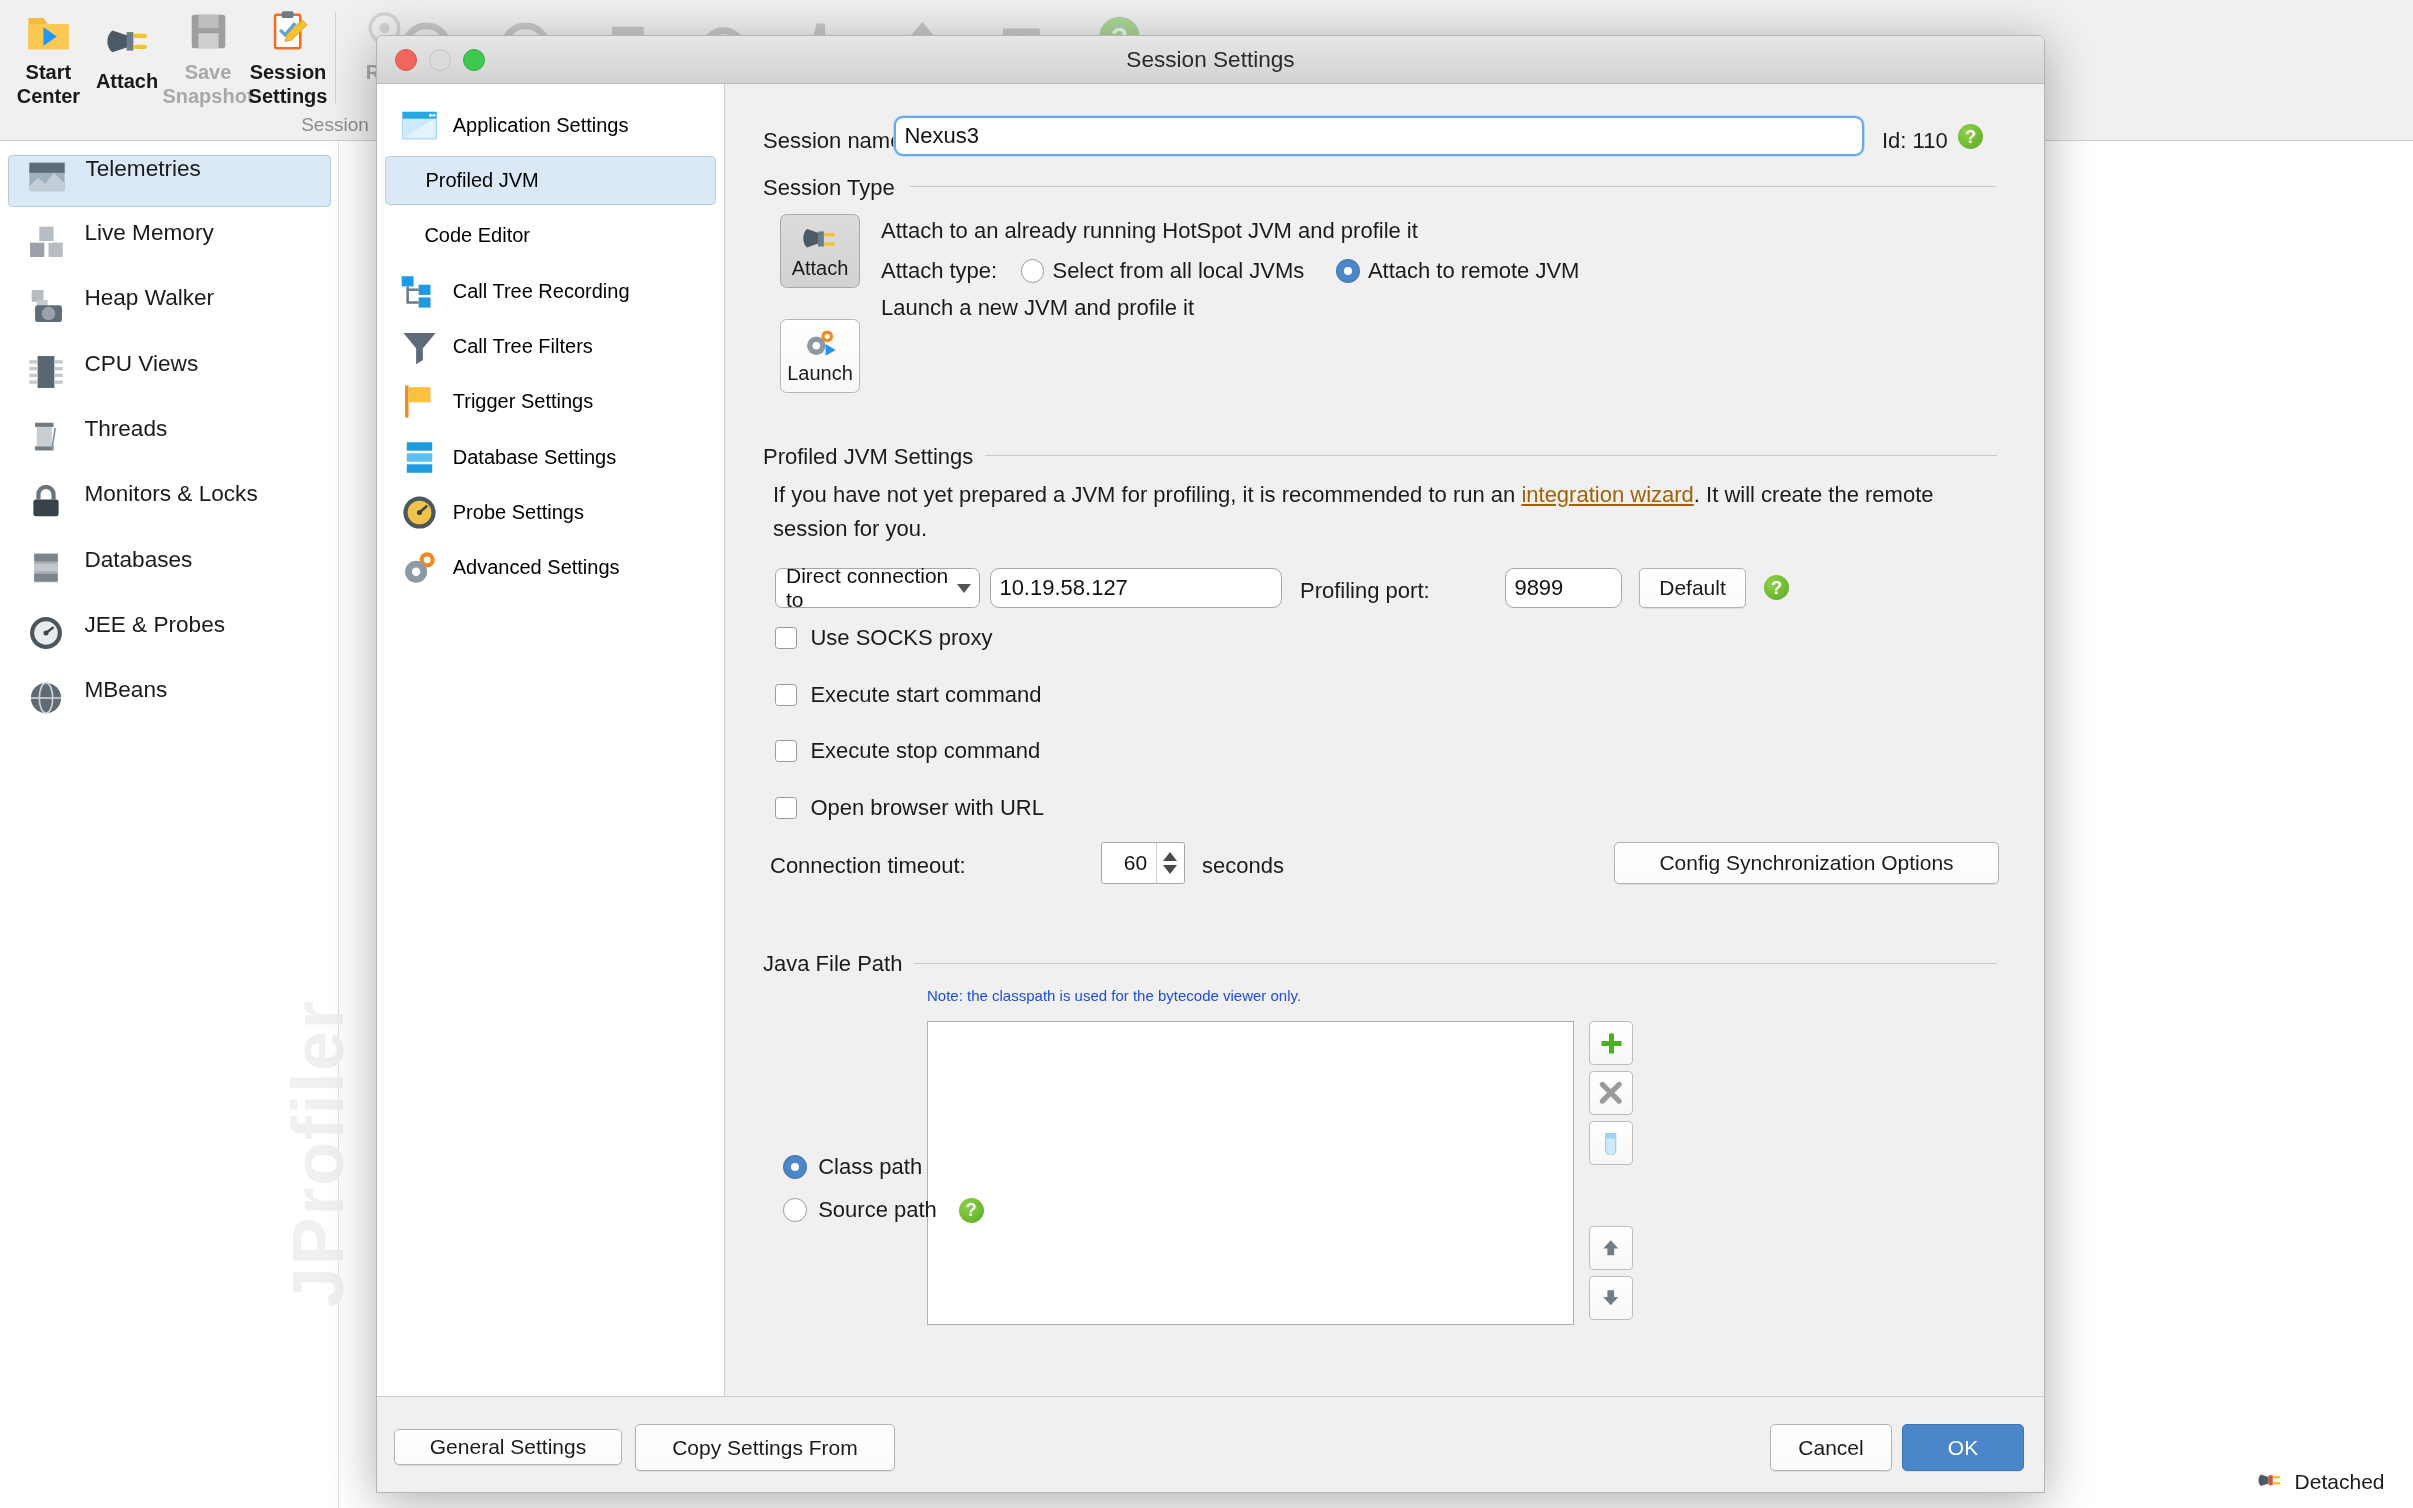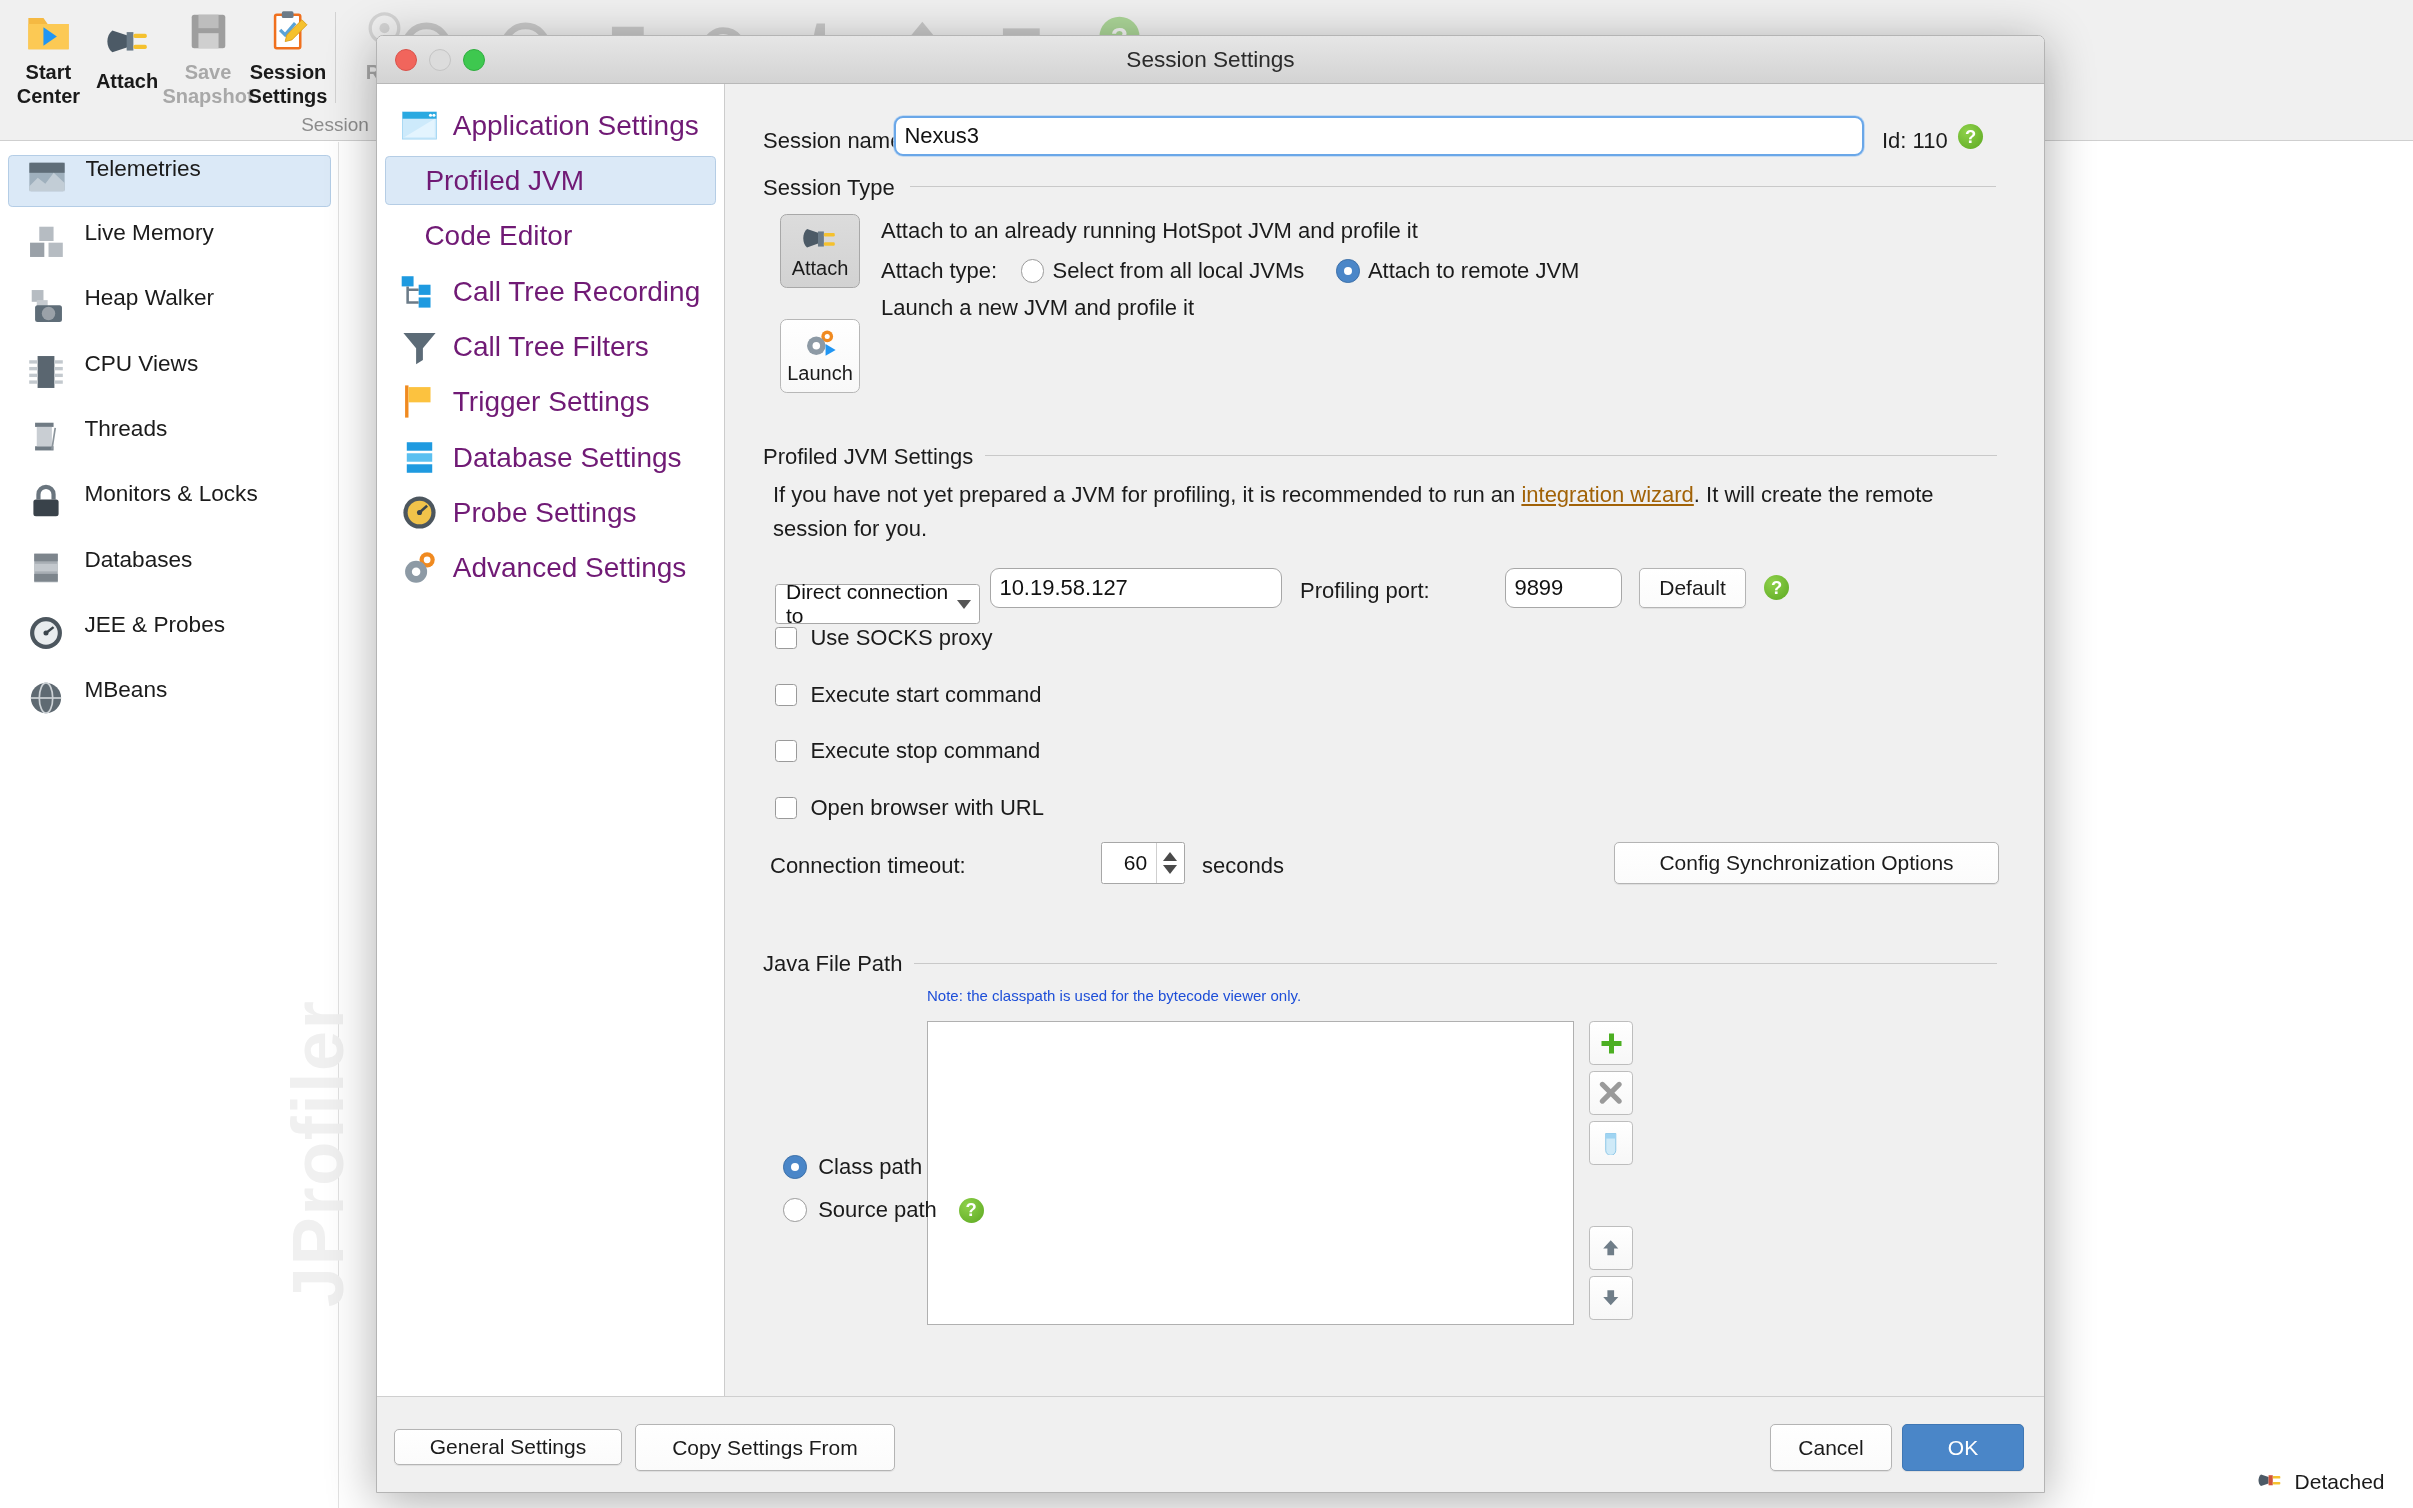--- a/index.html
+++ b/index.html
@@ -95,21 +95,21 @@
   .catlist {
     position: absolute; left: 0; top: 0; width: 348px; height: 1362px;
     background: #ffffff; border-right: 0.8px solid #ccc;
   }
   .cat-item {
     position: absolute; left: 8.4px; width: 331px; height: 49px;
     display: flex; align-items: center; padding-left: 15px; border-radius: 4.2px;
   }
   .cat-item.sel { background: #dbe9f7; border: 0.8px solid #b5cde5; }
   .cat-ico { width: 39px; height: 39px; margin-right: 13.4px; position: relative; flex:0 0 auto;}
-  .cat-txt { font-size: 28px; color: #701a75; }
+  .cat-txt { font-size: 20px; color: #000000; }
 
   
   .panel { position: absolute; left: 349px; top: 0; right: 0; height: 1362px; }
 
   .lbl { font-size: 22px; color: #1b1b1b; }
   .lbl-sm { font-size: 15px; color: #1d4ed8; }
 
   .textfield {
     background: #fff; border: 0.8px solid #a7a7a7; border-radius: 9px;
     font-size: 22px; color: #111; padding: 0 8.4px;
@@ -577,21 +577,21 @@
 
         <div class="lbl" style="position:absolute;left:155px;top:214px;top:211px;">Launch a new JVM and profile it</div>
 
         <div class="grp-title" style="left:37px;top:360px;">Profiled JVM Settings</div>
         <div class="grp-line" style="left:250px;top:371px;width:1021px;"></div>
 
         <div style="position:absolute;left:47px;top:394px;width:1211px;font-size:22px;color:#1b1b1b;line-height:34px;">
           <span>If you have not yet prepared a JVM for profiling, it is recommended to run an </span><span class="link">integration wizard</span><span>. It will create the remote session for you.</span>
         </div>
 
-        <div class="combo" style="position:absolute;left:49px;top:500px;width:205px;height:40px;">
+        <div class="combo" style="position:absolute;left:49px;top:484px;width:205px;height:40px;border-radius:7px;">
           <span>Direct connection to</span>
           <span class="caret"></span>
         </div>
 
         <div class="textfield" style="position:absolute;left:264px;top:484px;width:292px;height:40px;">10.19.58.127</div>
 
         <div class="lbl" style="position:absolute;left:574px;top:494px;">Profiling port:</div>
 
         <div class="textfield" style="position:absolute;left:779px;top:484px;width:117px;height:40px;">9899</div>
 

